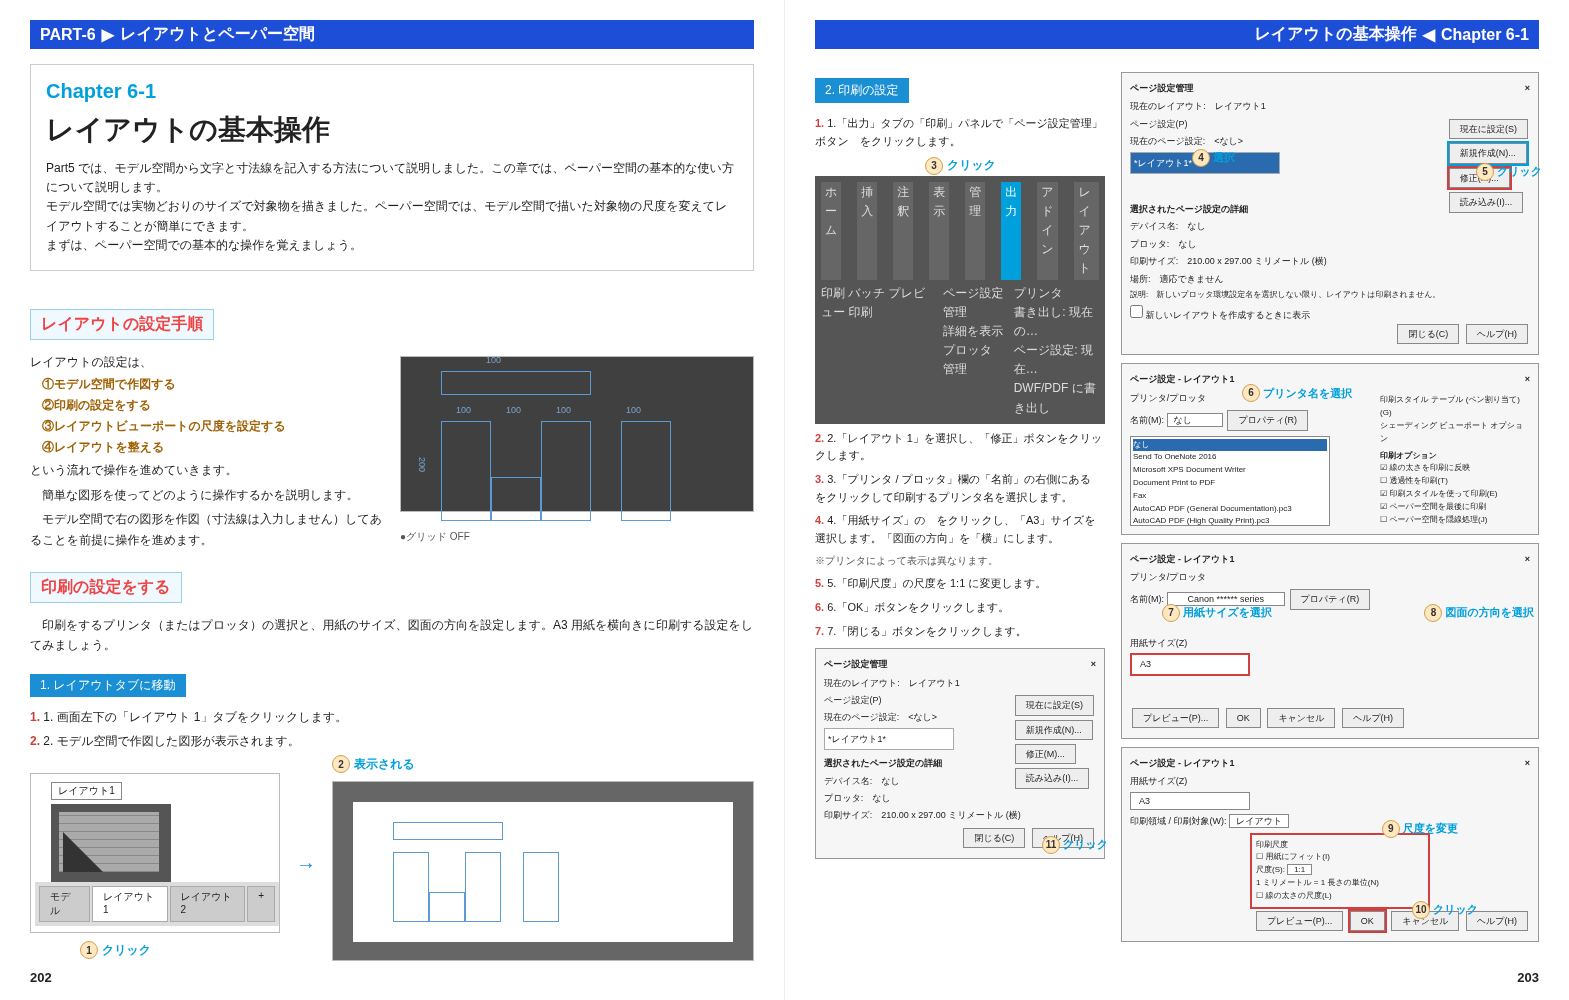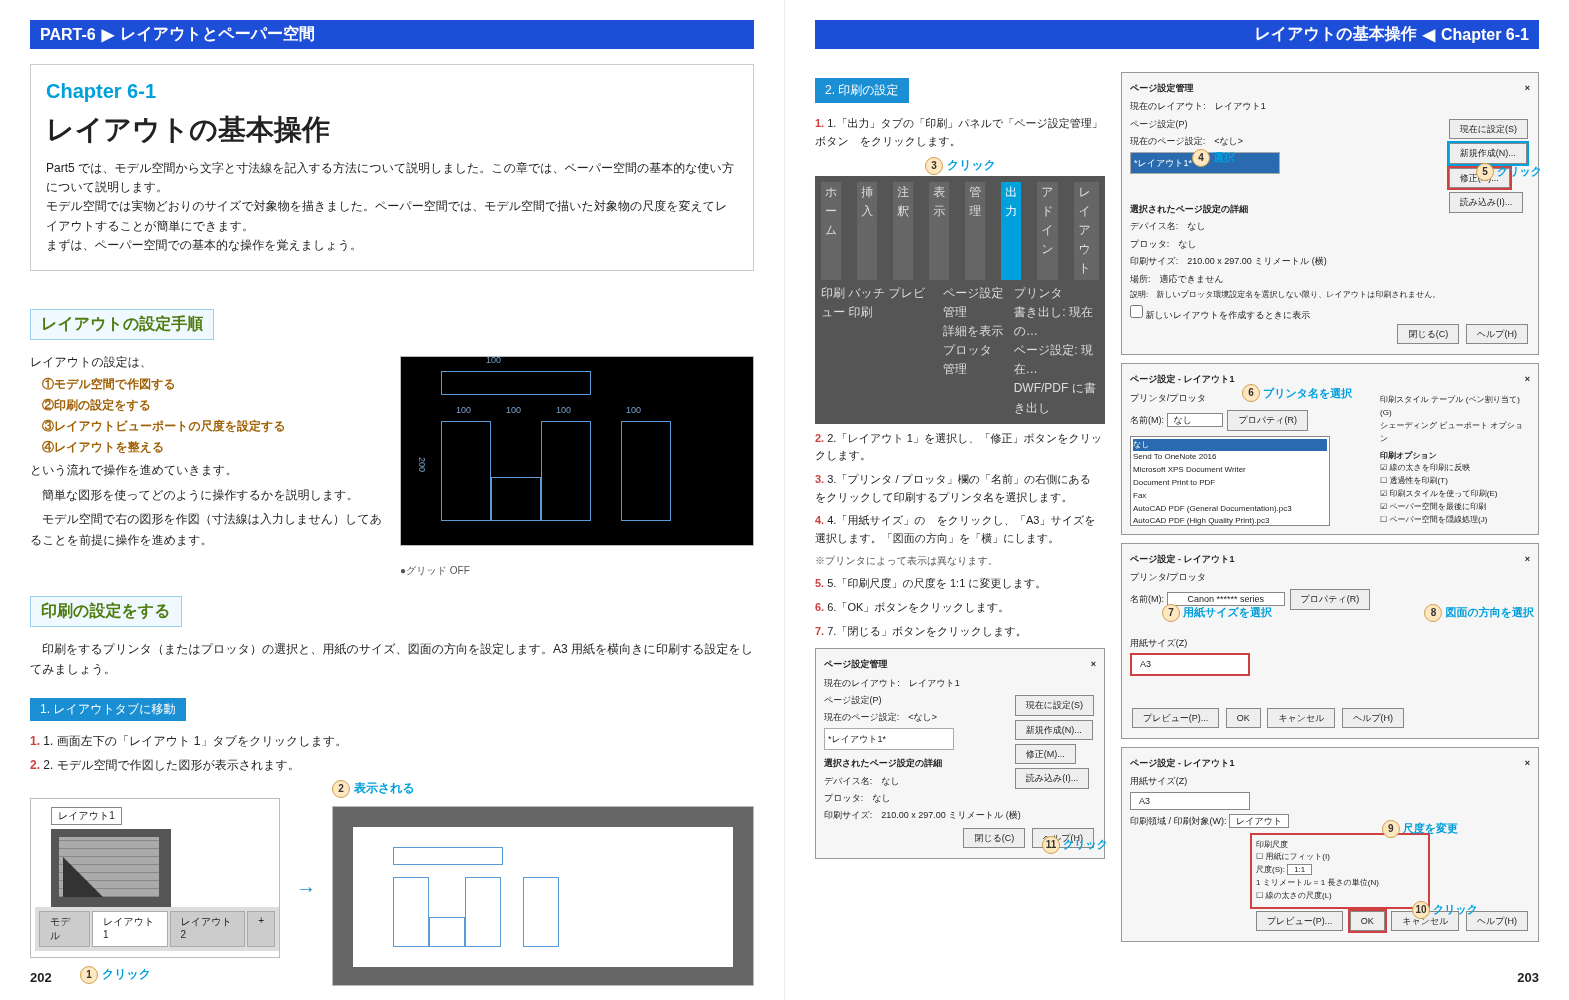--- a/index.html
+++ b/index.html
@@ -6,21 +6,21 @@
 body{font-family:"Hiragino Kaku Gothic ProN","Meiryo",sans-serif;background:#fff;color:#222;font-size:12px}
 .spread{display:flex;width:1569px;height:1000px}
 .page{flex:1;padding:20px 30px;position:relative}
 .page-left{border-right:1px solid #eee}
 .header-bar{background:#1d4ed8;color:#fff;padding:4px 10px;font-size:16px;font-weight:bold;display:flex;align-items:center;margin-bottom:15px}
 .header-bar.right{justify-content:flex-end}
 .chapter-box{border:1px solid #ccc;padding:15px;background:#fff;margin-bottom:20px}
 .chapter-label{color:#00a0dc;font-size:20px;font-weight:bold;margin-bottom:8px}
 .chapter-title{font-size:28px;font-weight:bold;margin-bottom:10px}
 .chapter-intro{font-size:12px;line-height:1.6}
-.section-heading{color:#4d7c0f;font-size:16px;font-weight:bold;border:1px solid #9ad0ea;padding:4px 10px;margin:18px 0 8px 0;display:inline-block;background:#f0f9ff}
+.section-heading{color:#ef4444;font-size:16px;font-weight:bold;border:1px solid #9ad0ea;padding:4px 10px;margin:18px 0 8px 0;display:inline-block;background:#f0f9ff}
 .body-text{font-size:12px;line-height:1.7;margin:4px 0}
 .step-line{color:#a16207;font-weight:bold;font-size:12px;margin:4px 0 4px 12px}
 .sub-heading{background:#1a8fd4;color:#fff;padding:3px 10px;font-size:12px;margin:14px 0 6px 0;display:inline-block}
 .num-red{color:#d04040;font-weight:bold}
 .callout{display:inline-flex;align-items:center;gap:4px;color:#00a0dc;font-weight:bold;font-size:12px}
 .callout-num{display:inline-flex;width:18px;height:18px;border-radius:50%;background:#ffe7c0;border:1px solid #d0a050;align-items:center;justify-content:center;font-size:10px;color:#333}
 .two-col{display:flex;gap:16px}
 .col{flex:1}
 .figure{border:1px solid #bbb;background:#f7f7f7;padding:8px;margin:8px 0;min-height:80px;position:relative}
 .figure-grey{background:#666;padding:20px}
@@ -75,21 +75,21 @@
         <div class="body-text">レイアウトの設定は、</div>
         <div class="step-line">①モデル空間で作図する</div>
         <div class="step-line">②印刷の設定をする</div>
         <div class="step-line">③レイアウトビューポートの尺度を設定する</div>
         <div class="step-line">④レイアウトを整える</div>
         <div class="body-text">という流れで操作を進めていきます。</div>
         <div class="body-text">　簡単な図形を使ってどのように操作するかを説明します。</div>
         <div class="body-text">　モデル空間で右の図形を作図（寸法線は入力しません）してあることを前提に操作を進めます。</div>
       </div>
       <div class="col">
-        <div class="figure" style="height:190px;background:#000000">
+        <div class="figure" style="height:156px;background:#404040">
           <span class="dim-text" style="top:-2px;left:85px">100</span>
           <div class="cad-shape" style="top:14px;left:40px;width:150px;height:24px"></div>
           <span class="dim-text" style="top:48px;left:55px">100</span>
           <span class="dim-text" style="top:48px;left:105px">100</span>
           <span class="dim-text" style="top:48px;left:155px">100</span>
           <span class="dim-text" style="top:48px;left:225px">100</span>
           <div class="cad-shape" style="top:64px;left:40px;width:50px;height:100px"></div>
           <div class="cad-shape" style="top:120px;left:90px;width:50px;height:44px"></div>
           <div class="cad-shape" style="top:64px;left:140px;width:50px;height:100px"></div>
           <div class="cad-shape" style="top:64px;left:220px;width:50px;height:100px"></div>

